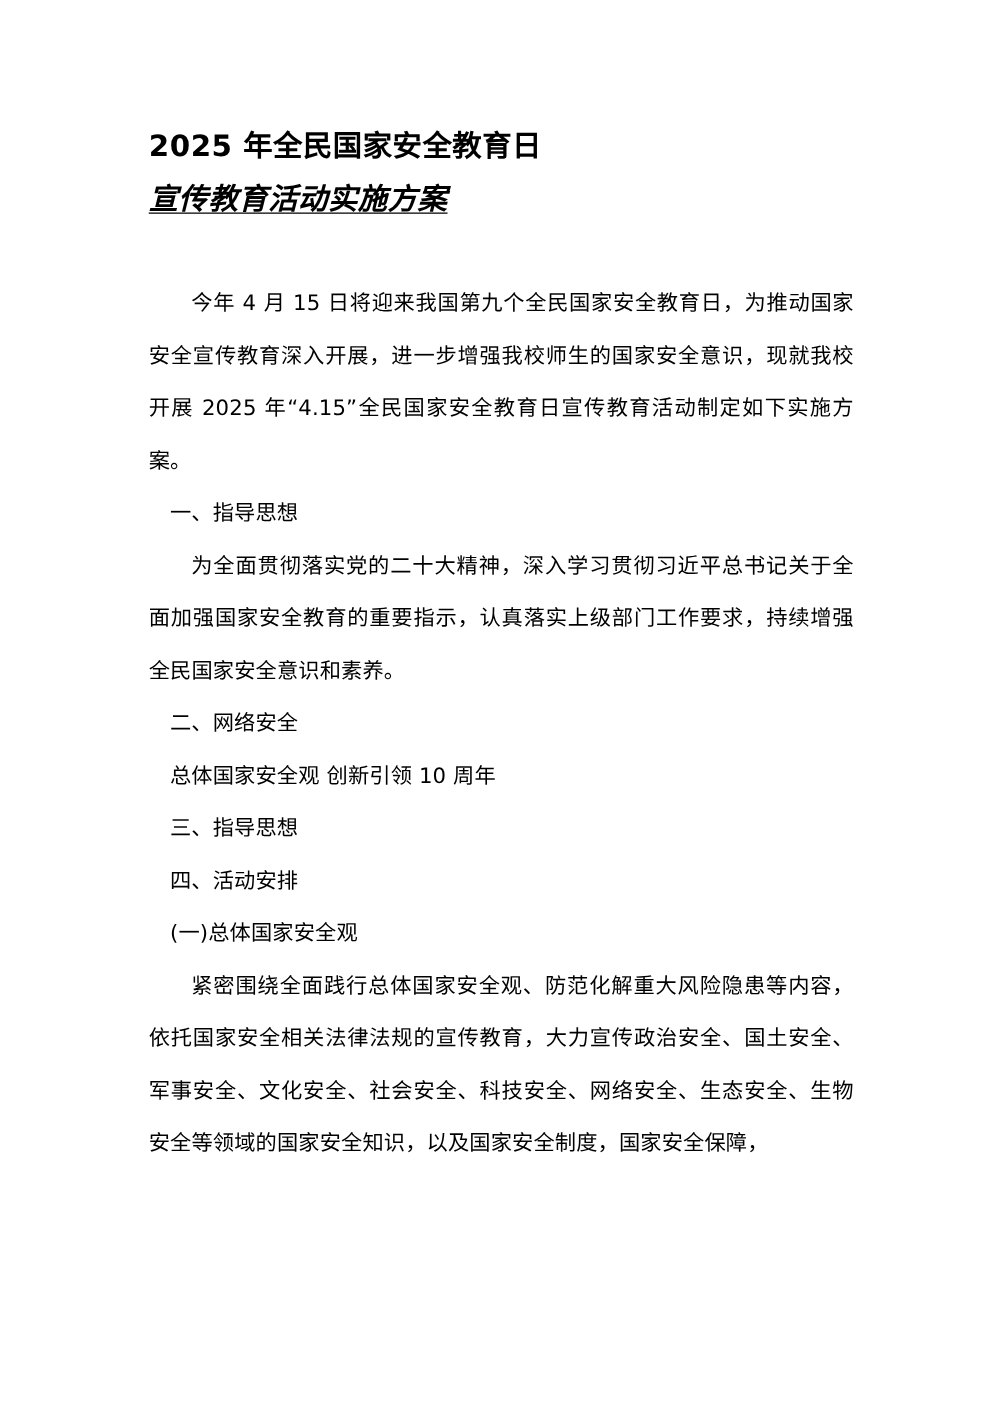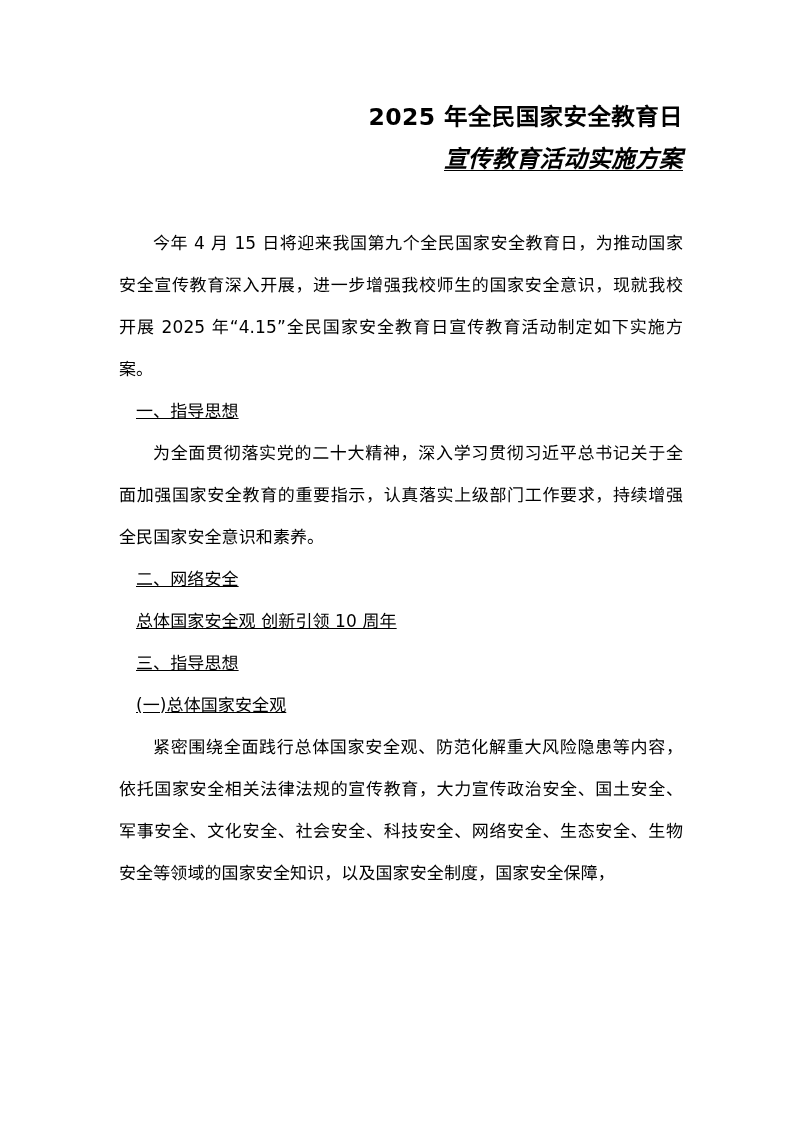--- a/index.html
+++ b/index.html
@@ -25,21 +25,21 @@
   .content {
     position: absolute;
     left: 119px;
     top: 0;
     width: 564px;
   }
   
   .doc-title {
     margin: 0;
     padding-top: 96px;
-    text-align: right;
+    text-align: left;
     font-weight: bold;
     font-size: 23.5px;
     line-height: 42px;
     letter-spacing: 0.4px;
   }
   .doc-title .title-line {
     display: block;
     white-space: nowrap;
   }
   .doc-title .title-line-2 {
@@ -64,21 +64,20 @@
   }
   p.indent-2 {
     text-indent: 2em;
   }
   p.indent-1 {
     text-indent: 1em;
   }
   p.nowrap-line {
     text-align: center;
     white-space: nowrap;
-    text-decoration: underline;
   }
 </style>
 </head>
 <body>
 
 <div class="page">
   <div class="content">
 
     <h1 class="doc-title">
       <span class="title-line title-line-1">2025 年全民国家安全教育日</span>
@@ -93,20 +92,21 @@
 
       <p class="para indent-2">为全面贯彻落实党的二十大精神，深入学习贯彻习近平总书记关于全面加强国家安全教育的重要指示，认真落实上级部门工作要求，持续增强全民国家安全意识和素养。</p>
 
       <p class="para indent-1 nowrap-line">二、网络安全</p>
 
       <p class="para indent-1 nowrap-line">总体国家安全观 创新引领 10 周年</p>
 
       <p class="para indent-1 nowrap-line">三、指导思想</p>
 
 
+      <p class="para indent-1 nowrap-line">四、活动安排</p>
 
       <p class="para indent-1 nowrap-line">(一)总体国家安全观</p>
 
       <p class="para indent-2">紧密围绕全面践行总体国家安全观、防范化解重大风险隐患等内容， 依托国家安全相关法律法规的宣传教育，大力宣传政治安全、国土安全、军事安全、文化安全、社会安全、科技安全、网络安全、生态安全、生物安全等领域的国家安全知识，以及国家安全制度，国家安全保障，</p>
 
     </div>
   </div>
 </div>
 
 </body></html>

